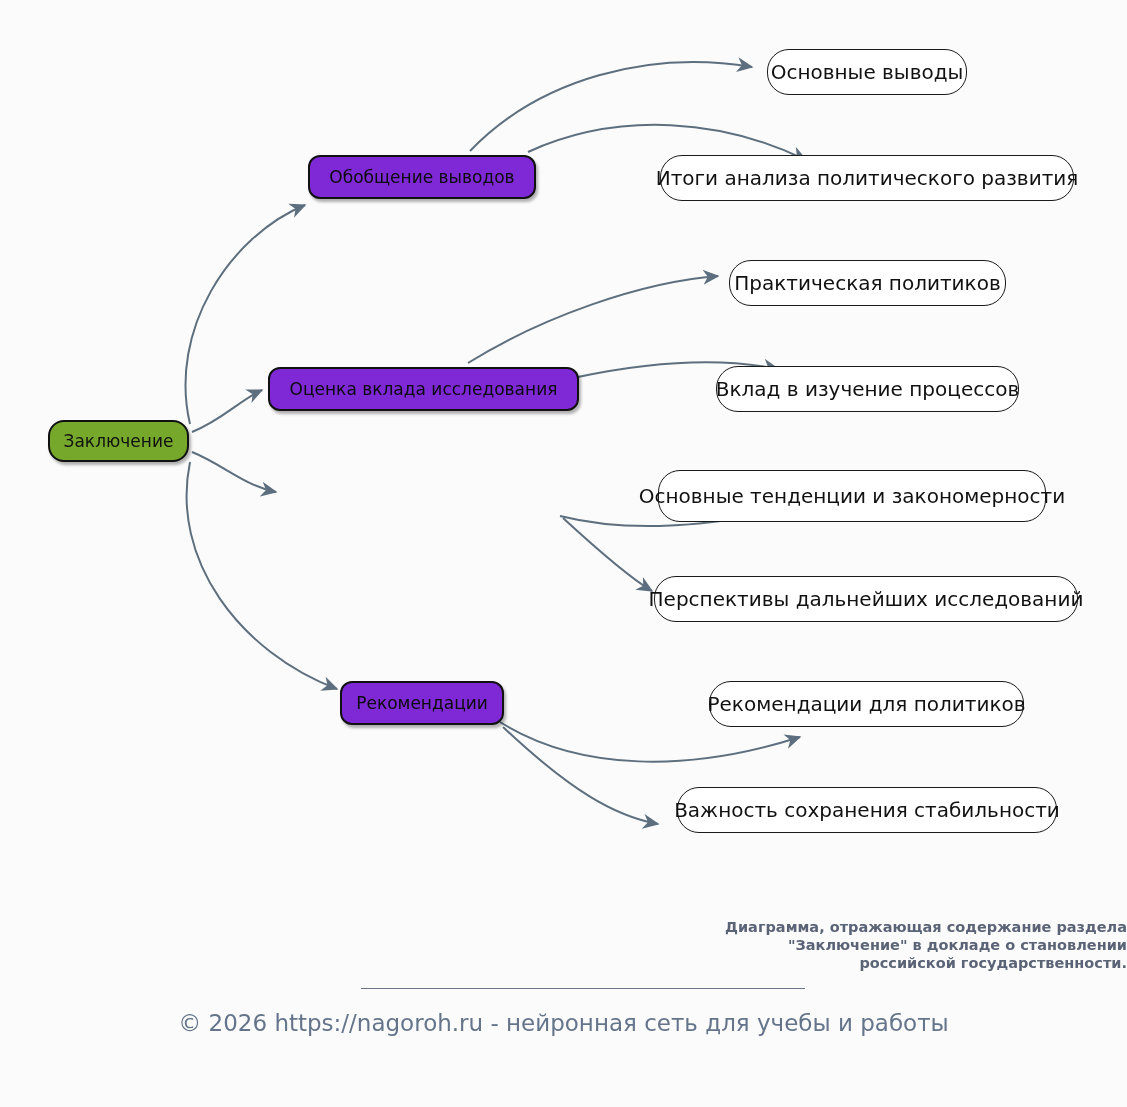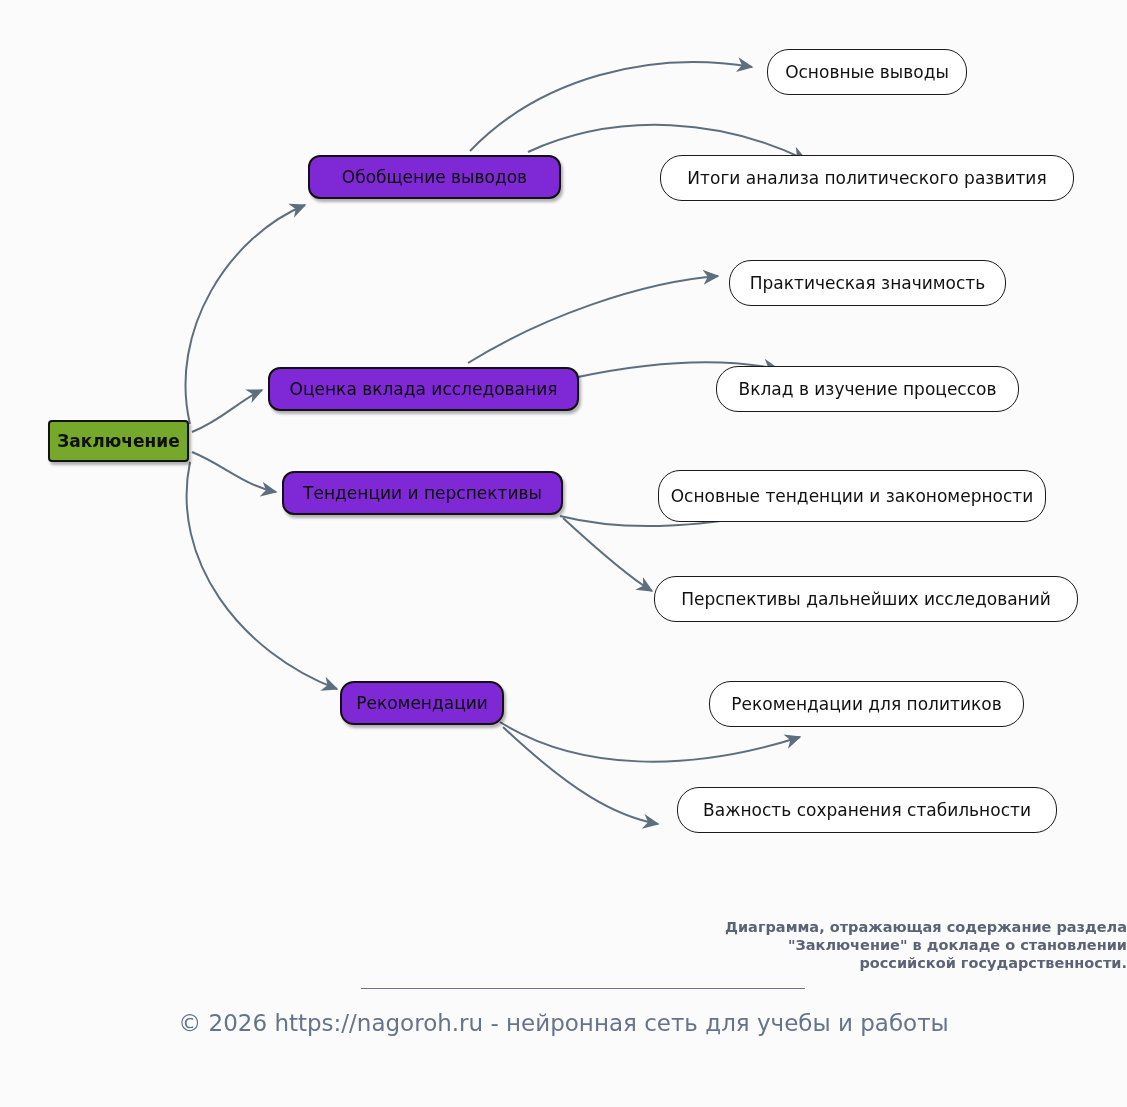--- a/index.html
+++ b/index.html
@@ -30,41 +30,41 @@
     display: flex;
     align-items: center;
     justify-content: center;
     text-align: center;
     white-space: nowrap;
     line-height: 1.1;
   }
   .node-root {
     background: #76a82b;
     border: 2px solid #111111;
-    border-radius: 4px;
+    border-radius: 16px;
     color: #111111;
     font-size: 17px;
-    font-weight: 700;
+    font-weight: 400;
     box-shadow: 2px 3px 3px rgba(0,0,0,0.30);
   }
   .node-branch {
     background: #7f28d6;
     border: 2px solid #111111;
     border-radius: 12px;
     color: #0c0c0c;
     font-size: 17px;
     font-weight: 400;
     box-shadow: 2px 3px 3px rgba(0,0,0,0.30);
   }
   .node-leaf {
     background: #ffffff;
     border: 1.6px solid #1a1a1a;
     border-radius: 22px;
     color: #111111;
-    font-size: 17px;
+    font-size: 20px;
     font-weight: 400;
   }
   .caption {
     position: absolute;
     left: 0;
     width: 1127px;
     text-align: center;
     color: #5a6476;
     font-family: "DejaVu Sans", sans-serif;
     font-weight: bold;
@@ -116,51 +116,48 @@
 
       <path d="M 500 722 C 580 772 690 772 800 737"></path>
       <path d="M 503 727 C 570 790 614 816 658 824"></path>
     </g>
   </svg>
 
   <div class="node node-root" style="left:48px; top:420px; width:141px; height:42px;">
     <span>Заключение</span>
   </div>
 
-  <div class="node node-branch" style="left:308px; top:155px; width:253px; height:44px;">
+  <div class="node node-branch" style="left:308px; top:155px; width:228px; height:44px;">
     <span>Обобщение выводов</span>
   </div>
   <div class="node node-leaf" style="left:767px; top:49px; width:200px; height:46px;">
     <span>Основные выводы</span>
   </div>
   <div class="node node-leaf" style="left:660px; top:155px; width:414px; height:46px;">
     <span>Итоги анализа политического развития</span>
   </div>
 
   <div class="node node-branch" style="left:268px; top:367px; width:311px; height:44px;">
     <span>Оценка вклада исследования</span>
   </div>
   <div class="node node-leaf" style="left:729px; top:260px; width:277px; height:46px;">
-    <span>Практическая значимость</span>
+    <span>Практическая политиков</span>
   </div>
   <div class="node node-leaf" style="left:716px; top:366px; width:303px; height:46px;">
     <span>Вклад в изучение процессов</span>
   </div>
 
-  <div class="node node-branch" style="left:282px; top:471px; width:281px; height:44px;">
-    <span>Тенденции и перспективы</span>
-  </div>
   <div class="node node-leaf" style="left:658px; top:470px; width:388px; height:52px;">
     <span>Основные тенденции и закономерности</span>
   </div>
   <div class="node node-leaf" style="left:654px; top:576px; width:424px; height:46px;text-align:center;">
     <span>Перспективы дальнейших исследований</span>
   </div>
 
-  <div class="node node-branch" style="left:340px; top:681px; width:164px; height:44px;border-radius:14px;">
+  <div class="node node-branch" style="left:340px; top:681px; width:164px; height:44px;">
     <span>Рекомендации</span>
   </div>
   <div class="node node-leaf" style="left:677px; top:787px; width:380px; height:46px;">
     <span>Важность сохранения стабильности</span>
   </div>
   <div class="node node-leaf" style="left:709px; top:681px; width:315px; height:46px;">
     <span>Рекомендации для политиков</span>
   </div>
 
   <div class="caption" style="top:918px;text-align:right;">Диаграмма, отражающая содержание раздела

